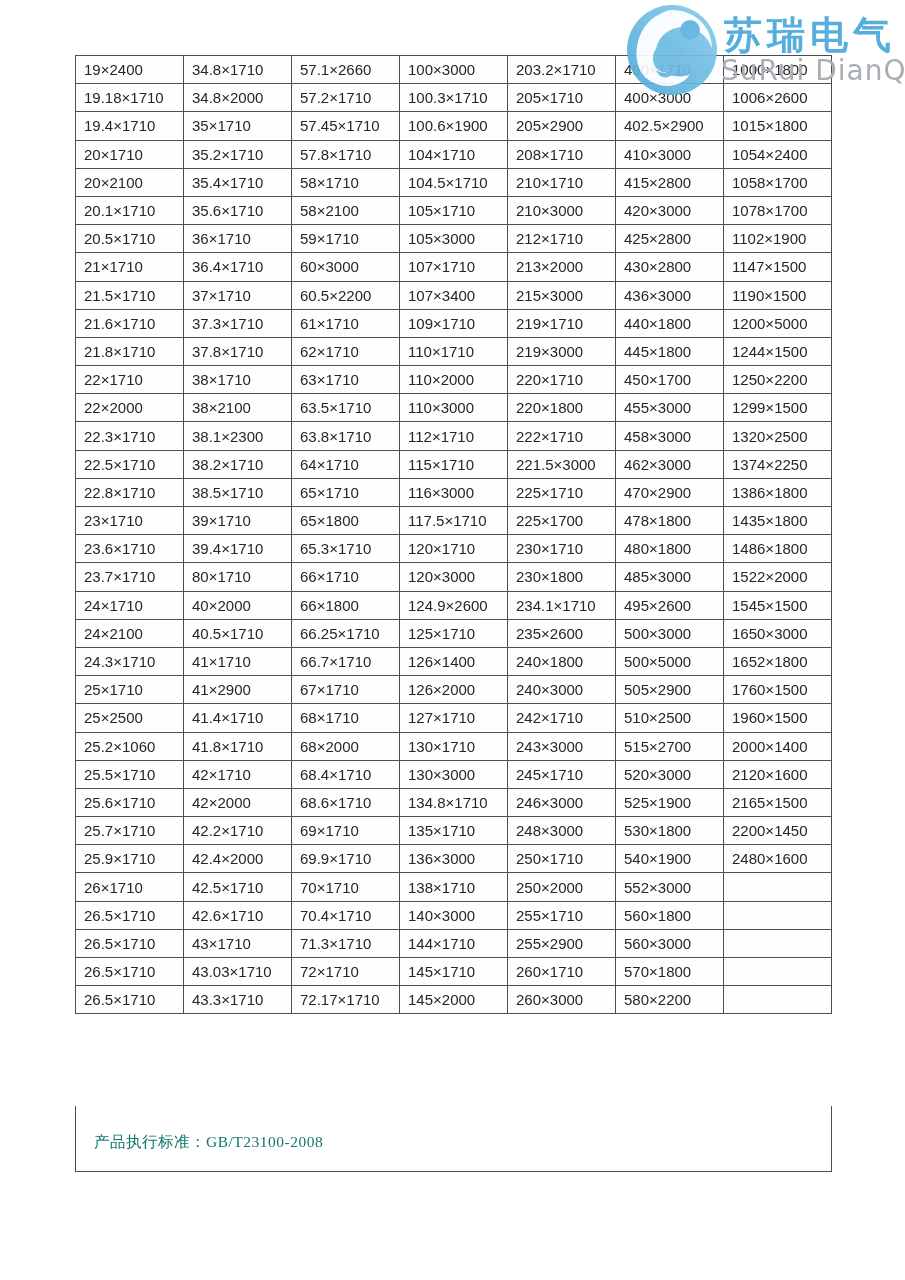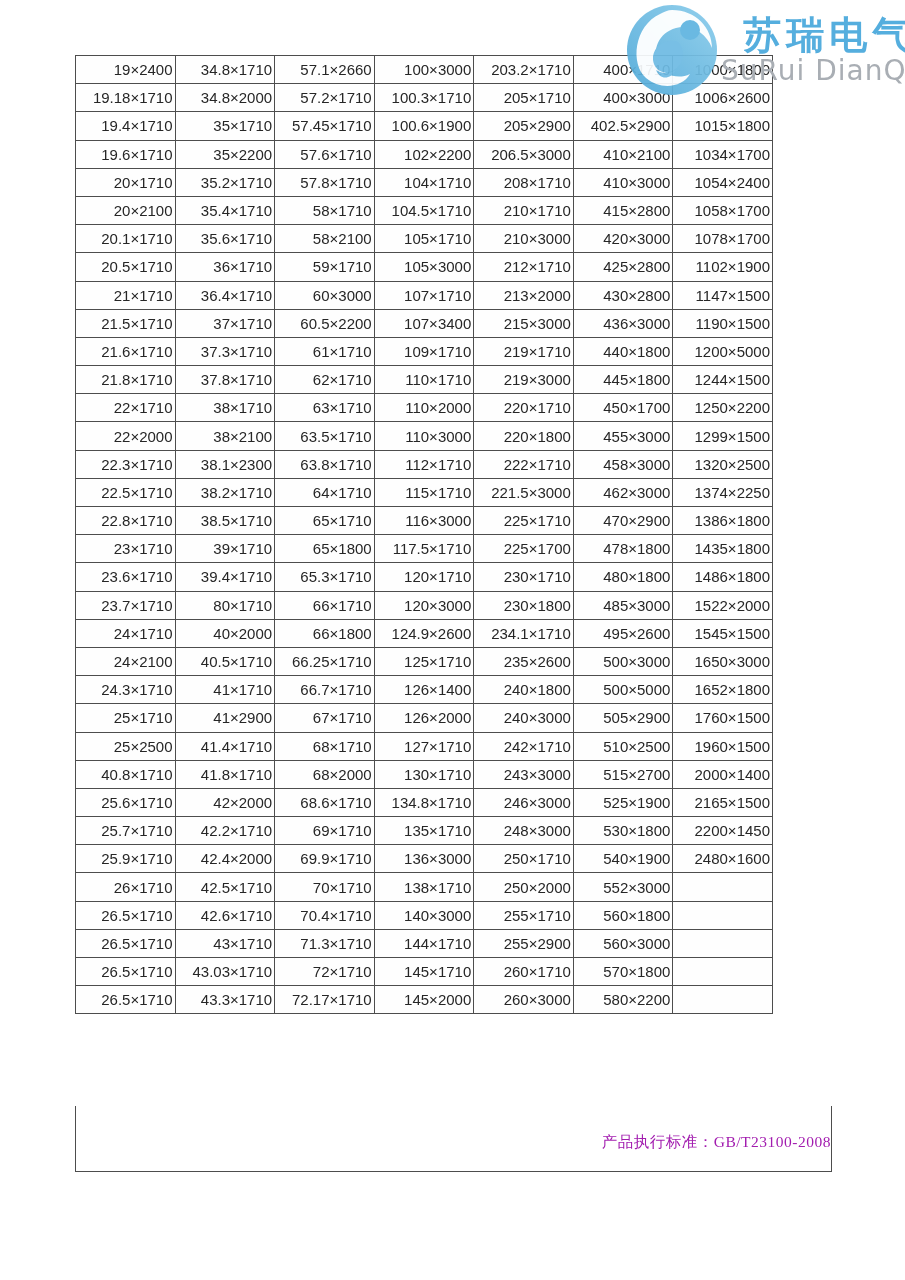--- a/index.html
+++ b/index.html
@@ -4,21 +4,20 @@
 <style>
   * { box-sizing: border-box; }
   html, body { margin: 0; padding: 0; background: #ffffff; }
   .page {
     position: relative;
     width: 905px;
     height: 1280px;
     background: #ffffff;
     font-family: "Liberation Sans", sans-serif;
     overflow: hidden;
-    text-align: right;
   }
 
   
   .logo {
     position: absolute;
     top: 4px;
     left: 626px;
     display: flex;
     align-items: flex-start;
     z-index: 5;
@@ -43,21 +42,21 @@
     color: #a9aeb4;
     font-family: "DejaVu Sans", "Liberation Sans", sans-serif;
     white-space: nowrap;
   }
 
   
   table.spec-table {
     position: absolute;
     left: 75px;
     top: 55px;
-    width: 698px;
+    width: 757px;
     border-collapse: collapse;
     table-layout: fixed;
     z-index: 1;
   }
   table.spec-table td {
     border: 1px solid #4d4d4d;
     height: 28.2px;
     padding: 0 2px 0 8px;
     font-size: 15px;
     color: #262626;
@@ -77,21 +76,21 @@
     border: 1px solid #4d4d4d;
     border-top: none;
     background: #ffffff;
     z-index: 1;
   }
   .footer-note {
     display: block;
     padding: 26px 0 0 18px;
     font-family: "Liberation Serif", serif;
     font-size: 15.5px;
-    color: #a21caf;
+    color: #0f766e;
     letter-spacing: 0.5px;
   }
 </style>
 </head>
 <body>
 
 <div class="page">
 
   <div class="logo">
     <svg class="logo-mark" viewBox="0 0 92 92" xmlns="http://www.w3.org/2000/svg" aria-hidden="true">
@@ -143,29 +142,20 @@
         <tr>
           <td>19.4×1710</td>
           <td>35×1710</td>
           <td>57.45×1710</td>
           <td>100.6×1900</td>
           <td>205×2900</td>
           <td>402.5×2900</td>
           <td>1015×1800</td>
         </tr>
         <tr>
-          <td>19.6×1710</td>
-          <td>35×2200</td>
-          <td>57.6×1710</td>
-          <td>102×2200</td>
-          <td>206.5×3000</td>
-          <td>410×2100</td>
-          <td>1034×1700</td>
-        </tr>
-        <tr>
           <td>20×1710</td>
           <td>35.2×1710</td>
           <td>57.8×1710</td>
           <td>104×1710</td>
           <td>208×1710</td>
           <td>410×3000</td>
           <td>1054×2400</td>
         </tr>
         <tr>
           <td>20×2100</td>
@@ -341,27 +331,36 @@
         <tr>
           <td>25×2500</td>
           <td>41.4×1710</td>
           <td>68×1710</td>
           <td>127×1710</td>
           <td>242×1710</td>
           <td>510×2500</td>
           <td>1960×1500</td>
         </tr>
         <tr>
-          <td>40.8×1710</td>
+          <td>25.2×1060</td>
           <td>41.8×1710</td>
           <td>68×2000</td>
           <td>130×1710</td>
           <td>243×3000</td>
           <td>515×2700</td>
           <td>2000×1400</td>
+        </tr>
+        <tr>
+          <td>25.5×1710</td>
+          <td>42×1710</td>
+          <td>68.4×1710</td>
+          <td>130×3000</td>
+          <td>245×1710</td>
+          <td>520×3000</td>
+          <td>2120×1600</td>
         </tr>
         <tr>
           <td>25.6×1710</td>
           <td>42×2000</td>
           <td>68.6×1710</td>
           <td>134.8×1710</td>
           <td>246×3000</td>
           <td>525×1900</td>
           <td>2165×1500</td>
         </tr>

